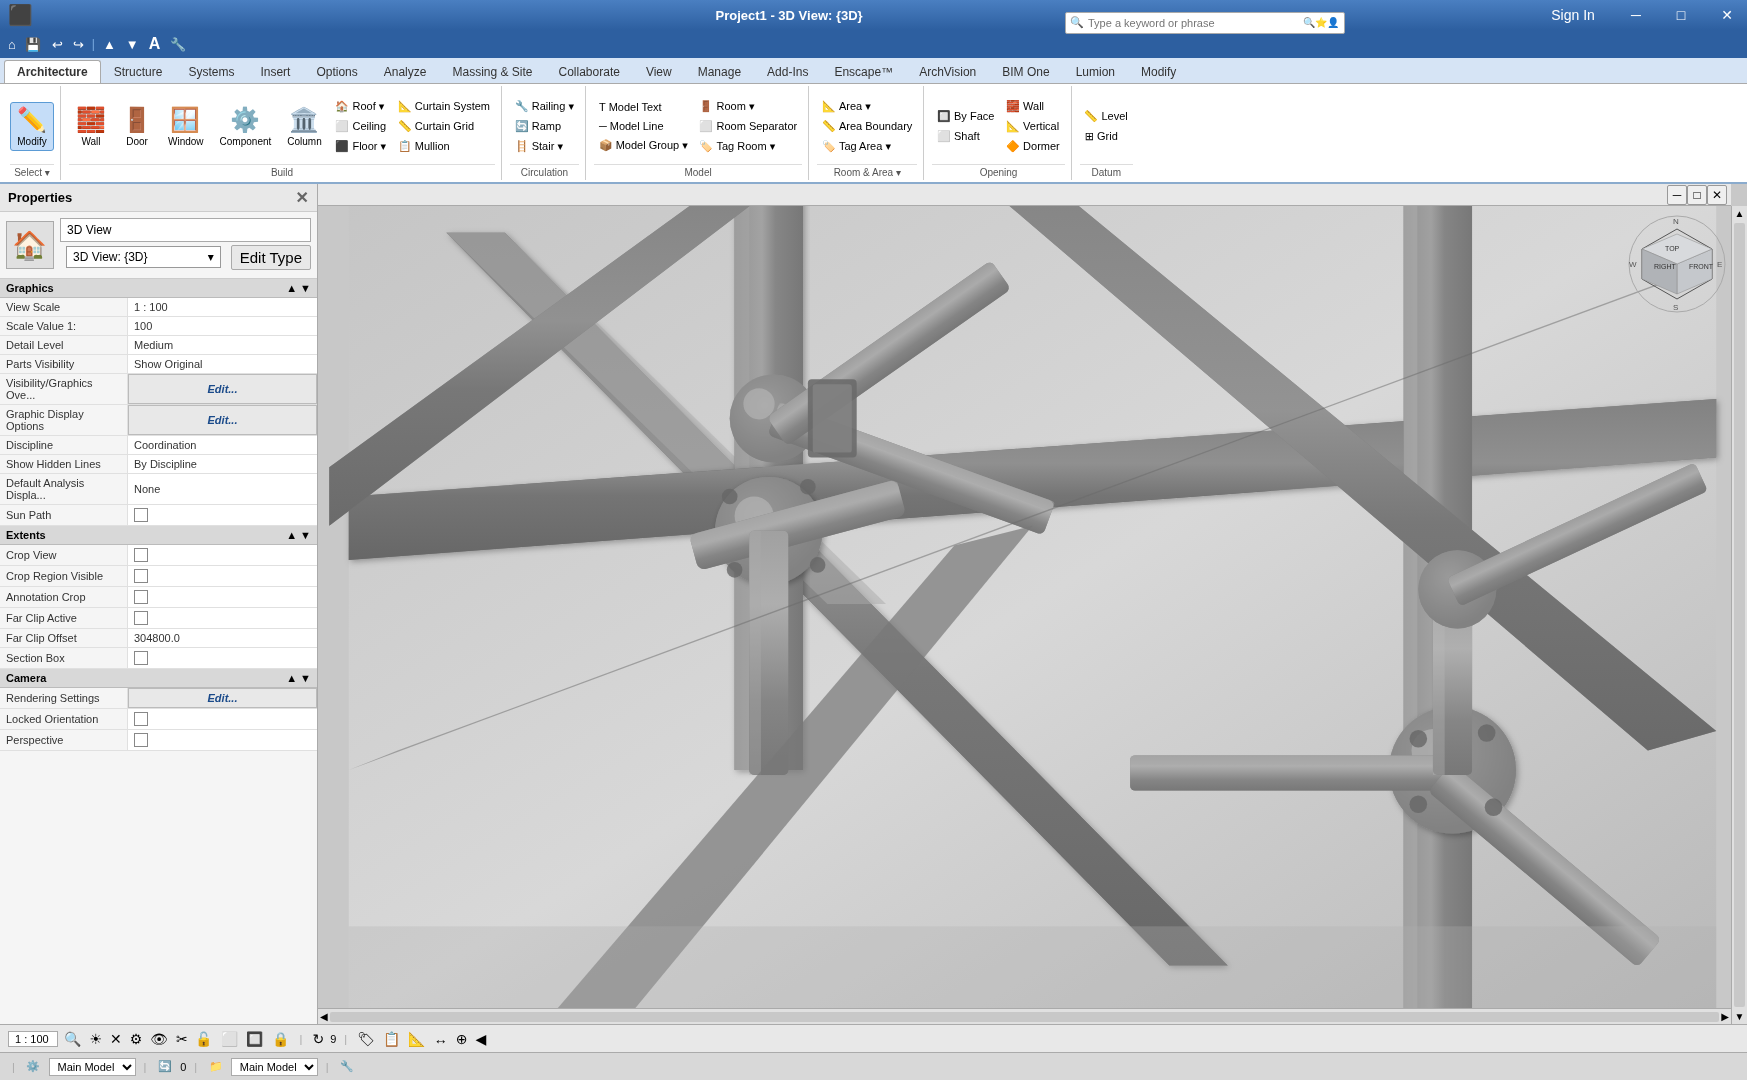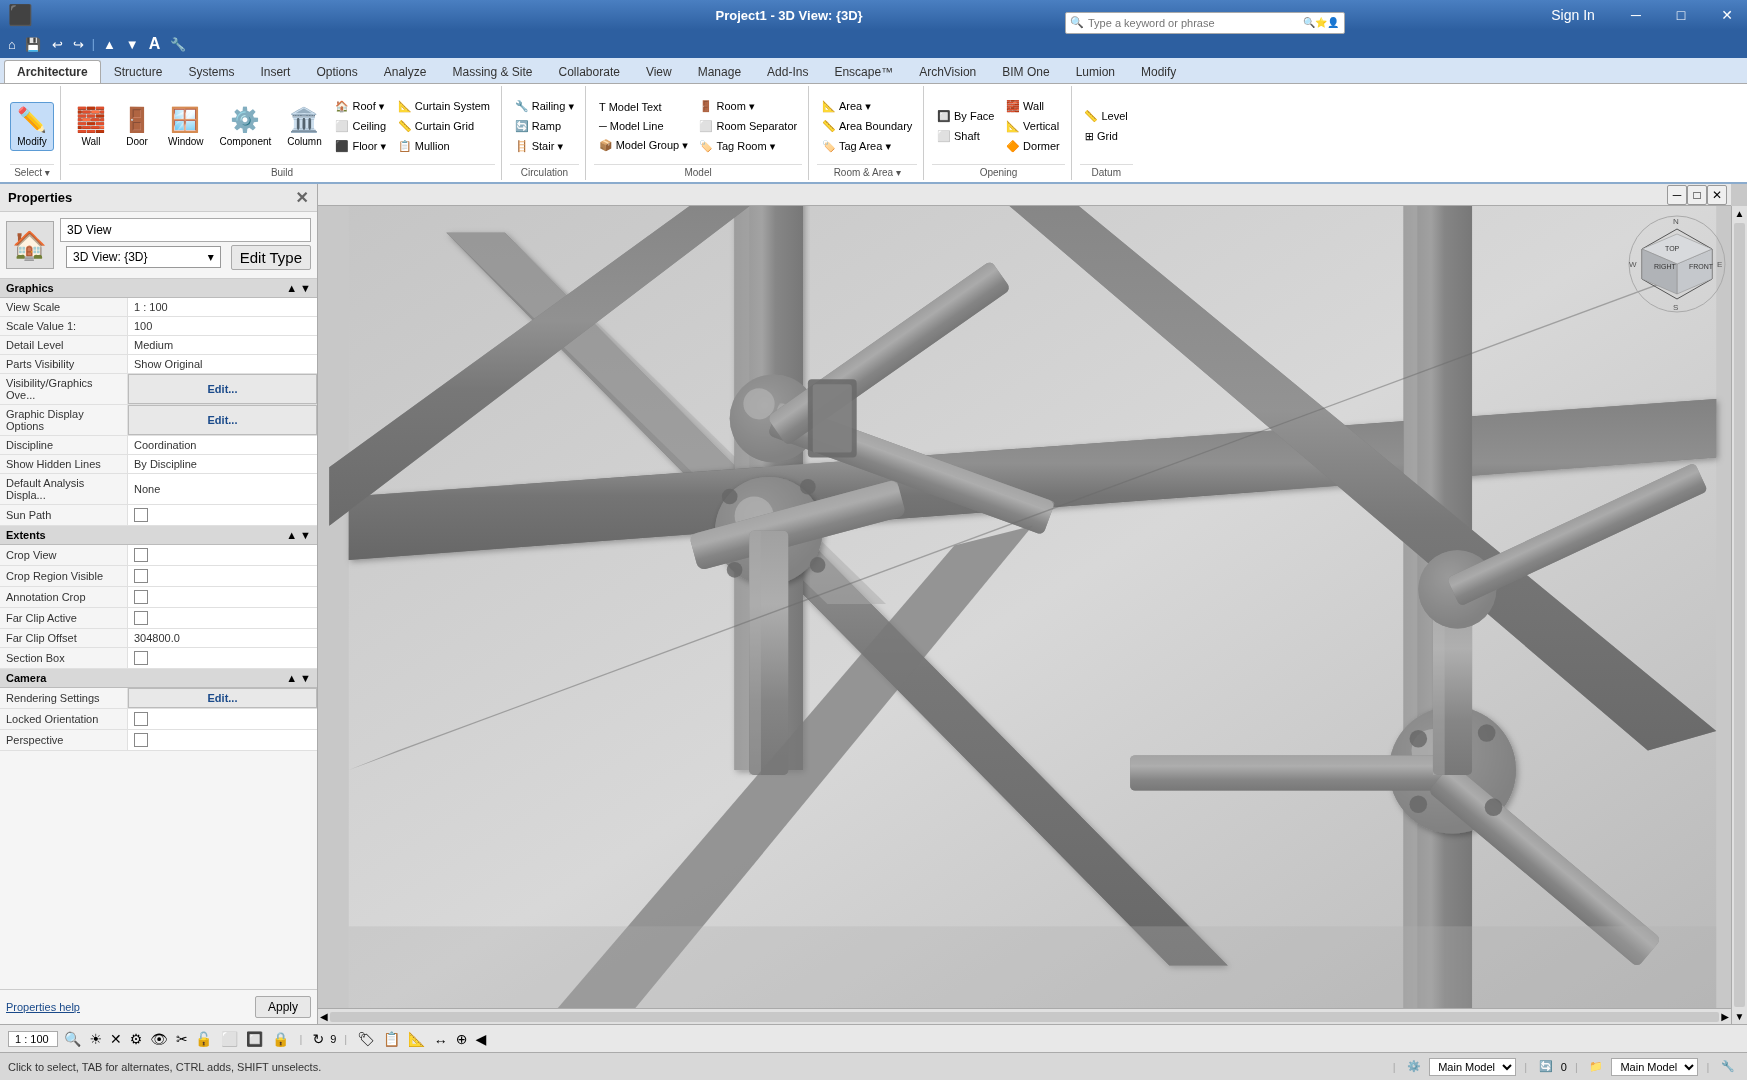--- a/index.html
+++ b/index.html
@@ -244,20 +244,21 @@
       display: flex;
       align-items: center;
     }
     .prop-value.edit-btn {
       background: #e8e8e8;
       cursor: pointer;
       justify-content: center;
       color: #1a4a8a;
       border: 1px solid #bbb;
       font-weight: 600;
+      font-style: italic;
     }
     .section-header {
       display: flex;
       align-items: center;
       justify-content: space-between;
       background: #d8d8d8;
       padding: 3px 6px;
       font-size: 11px;
       font-weight: 600;
       border-bottom: 1px solid #bbb;
@@ -721,24 +722,20 @@
         </div>
       </div>
       <div class="prop-row">
         <div class="prop-label">Perspective</div>
         <div class="prop-value">
           <div class="prop-checkbox"></div>
         </div>
       </div>
     </div>
 
-    <div id="props-footer">
-      <a id="props-help-link">Properties help</a>
-      <button id="apply-btn">Apply</button>
-    </div>
   </div>
 
   <div id="viewport">
 
     <div style="position:absolute; top:0; left:0; right:16px; height:22px; background:#e8e8e8; border-bottom:1px solid #aaa; display:flex; align-items:center; justify-content:flex-end; padding:0 4px; z-index:10;">
       <button class="viewport-btn">─</button>
       <button class="viewport-btn">□</button>
       <button class="viewport-btn">✕</button>
     </div>
 
@@ -931,21 +928,20 @@
   <span style="margin:0 4px; color:#aaa;">|</span>
   <button class="status-btn">🏷</button>
   <button class="status-btn">📋</button>
   <button class="status-btn">📐</button>
   <button class="status-btn">↔</button>
   <button class="status-btn">⊕</button>
   <button class="status-btn">◀</button>
 </div>
 
 <div id="bottom-bar">
-  <span style="flex:1; font-size:11px; color:#333;">Click to select, TAB for alternates, CTRL adds, SHIFT unselects.</span>
   <span style="margin:0 4px; color:#aaa;">|</span>
   <button class="bottom-btn">⚙️</button>
   <select style="font-size:11px; border:1px solid #aaa; background:white; padding:1px 4px;">
     <option>Main Model</option>
   </select>
   <span style="margin:0 4px; color:#aaa;">|</span>
   <button class="bottom-btn">🔄</button>
   <span>0</span>
   <span style="margin:0 4px; color:#aaa;">|</span>
   <button class="bottom-btn">📁</button>

